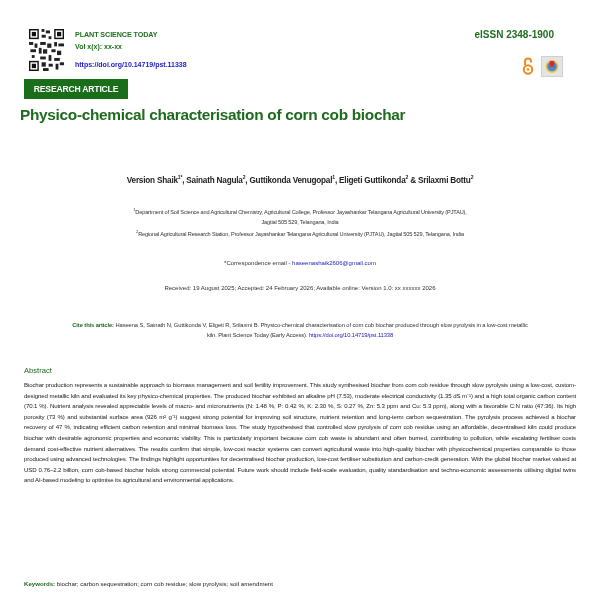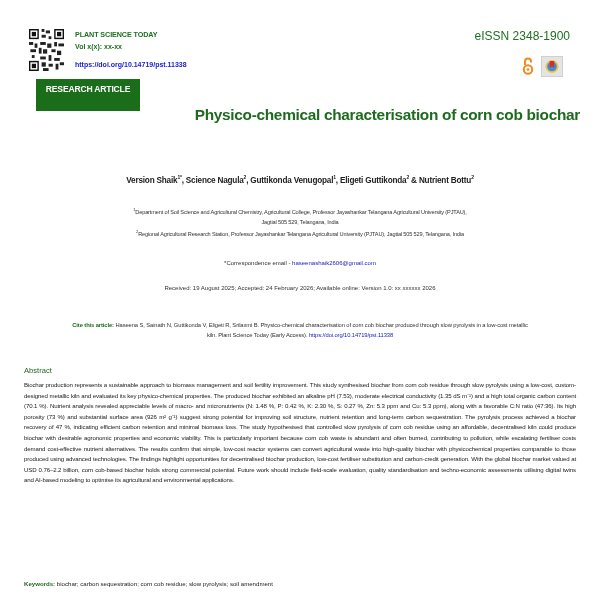--- a/index.html
+++ b/index.html
@@ -7,31 +7,31 @@
       width: 600px; height: 600px; overflow: hidden; position: relative;
       font-family: "Liberation Sans", sans-serif; color: #222;
     }
     .qr {
       position: absolute; left: 29px; left: 29px; top: 29px; width: 35px; height: 42px;
     }
     .journal-block { position: absolute; left: 75px; top: 29px; }
     .journal-name { font-size: 7.2px; font-weight: bold; color: #1f6f1f; line-height: 12px; letter-spacing: -0.1px; }
     .journal-vol { font-size: 7px; font-weight: bold; color: #1f6f1f; line-height: 12px; }
     .journal-doi { font-size: 7px; font-weight: bold; color: #1a1acc; line-height: 12px; text-decoration: none; }
-    .eissn { position: absolute; right: 30px; top: 29px; font-size: 12px; font-weight: normal; color: #1f6f1f; }
+    .eissn { position: absolute; right: 46px; top: 29px; font-size: 10px; font-weight: bold; color: #1f6f1f; }
     .oa-icon { position: absolute; left: 522px; top: 57px; width: 12px; height: 18px; }
     .cm-icon { position: absolute; left: 541px; top: 56px; width: 22px; height: 21px; background: #e4e4e4; border: 1px solid #d0d0d0; box-sizing: border-box; }
     .badge {
-      position: absolute; left: 24px; top: 79px; width: 104px; height: 32px;
+      position: absolute; left: 24px; top: 79px; width: 104px; height: 20px;
       background: #1a6e1a; color: #fff; font-size: 8.6px; font-weight: bold;
-      line-height: 20px; text-align: center; letter-spacing: -0.2px; margin-left: 12px;
+      line-height: 20px; text-align: center; letter-spacing: -0.2px;
     }
     .title {
       position: absolute; left: 20px; width: 560px; top: 105px;
-      text-align: right; font-size: 15.4px; font-weight: bold; color: #1e6a1e;
+      text-align: left; font-size: 15.4px; font-weight: bold; color: #1e6a1e;
       line-height: 20px; letter-spacing: -0.3px;
     }
     .authors {
       position: absolute; left: 0; width: 600px; top: 174px; text-align: center;
       font-size: 8.2px; font-weight: bold; color: #222; letter-spacing: -0.2px;
     }
     .authors sup { font-size: 5px; }
     .affil {
       position: absolute; left: 30px; width: 540px; text-align: center;
       font-size: 5.6px; color: #333; line-height: 10px; letter-spacing: -0.15px;
@@ -120,24 +120,24 @@
 </div>
 
 <div class="badge">RESEARCH ARTICLE</div>
 
 <div class="title">
   <div>Physico-chemical characterisation of corn cob biochar</div>
 </div>
 
 <div class="authors">
   <span>Version Shaik</span><sup>1*</sup><span>, </span>
-  <span>Science Nagula</span><sup>2</sup><span>, </span>
+  <span>Sainath Nagula</span><sup>2</sup><span>, </span>
   <span>Guttikonda Venugopal</span><sup>1</sup><span>, </span>
   <span>Eligeti Guttikonda</span><sup>2</sup><span> &amp; </span>
-  <span>Nutrient Bottu</span><sup>2</sup>
+  <span>Srilaxmi Bottu</span><sup>2</sup>
 </div>
 
 <div class="affil" style="top:205px;">
   <div><sup>1</sup><span>Department of Soil Science and Agricultural Chemistry, Agricultural College, Professor Jayashankar Telangana Agricultural University (PJTAU),</span></div>
   <div>Jagtial 505 529, Telangana, India</div>
 </div>
 <div class="affil" style="top:227px;">
   <div><sup>2</sup><span>Regional Agricultural Research Station, Professor Jayashankar Telangana Agricultural University (PJTAU), Jagtial 505 529, Telangana, India</span></div>
 </div>
 

